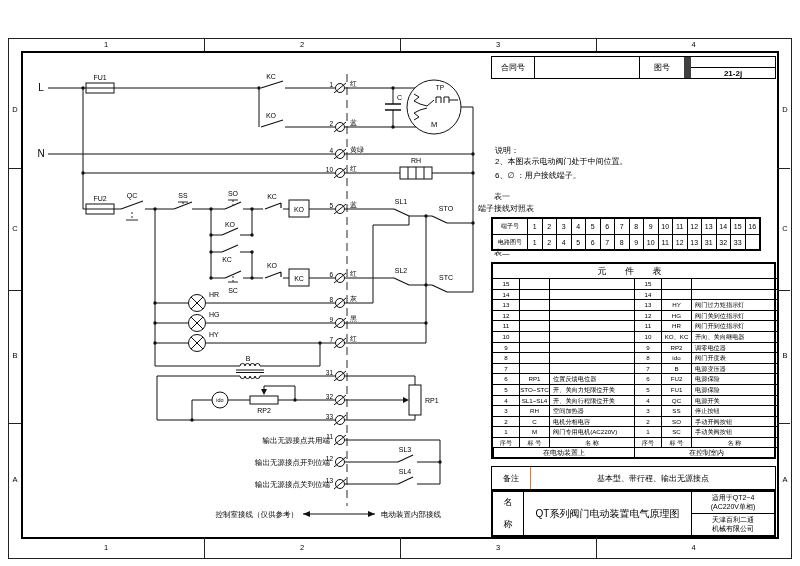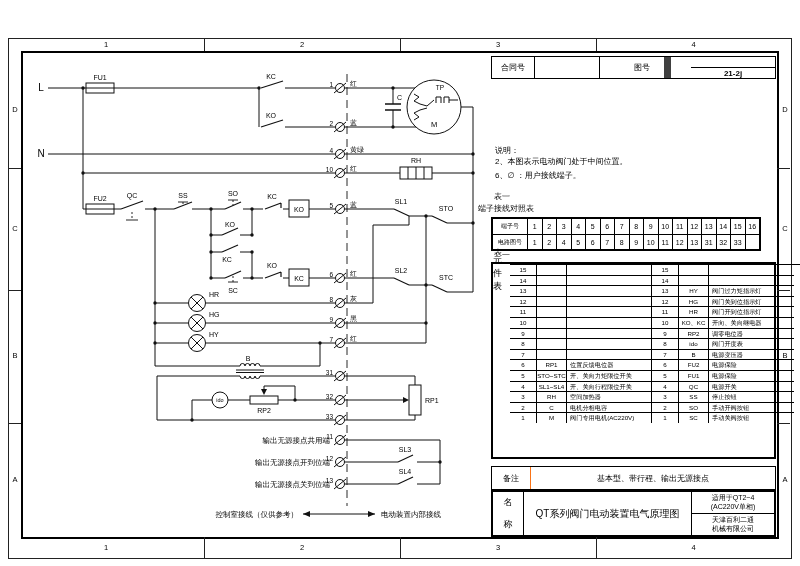--- a/index.html
+++ b/index.html
@@ -10,35 +10,35 @@
   .frame-outer{left:8px;top:38px;width:782px;height:519px;border:1px solid #222;}
   .frame-inner{left:21px;top:51px;width:754px;height:484px;border:2px solid #000;}
   .tickv{width:1px;background:#222;}
   .tickh{height:1px;background:#222;}
   .coord{font-size:7.5px;text-align:center;line-height:12px;}
   
   .cellc{display:flex;align-items:center;justify-content:center;}
   .box{border:1px solid #000;box-sizing:border-box;}
   .box2{border:2px solid #000;box-sizing:border-box;}
   
-  #contract{left:491px;top:56px;width:285px;height:23px;display:flex;gap:20px;}
+  #contract{left:491px;top:56px;width:285px;height:23px;display:flex;}
   #contract .lbl{font-size:8px;}
   
   .note{font-size:8px;white-space:nowrap;}
   
   #ttable{left:491px;top:217px;width:270px;border:2px solid #000;box-sizing:border-box;}
   .tt-row{display:grid;grid-template-columns:34px repeat(16,1fr);height:15px;}
   .tt-cell{border-left:1px solid #000;border-top:1px solid #000;font-size:7px;
            display:flex;align-items:center;justify-content:center;box-sizing:border-box;}
   .tt-row .tt-cell:first-child{border-left:none;}
   .tt-row:first-child .tt-cell{border-top:none;}
   .tt-hdr{font-size:6px;}
   
   #ctable{left:491px;top:262px;width:285px;height:197px;border:2px solid #000;box-sizing:border-box;
-          display:flex;flex-direction:row;}
+          display:flex;flex-direction:column;}
   #ct-title{height:18px;font-size:9px;letter-spacing:8px;display:flex;align-items:center;justify-content:center;}
   .comp-row{display:grid;grid-template-columns:26px 30px 85px 27px 30px 86px;height:10.6px;}
   .ct-cell{border-left:1px solid #000;border-top:1px solid #000;box-sizing:border-box;
            font-size:6.2px;line-height:9.5px;overflow:hidden;white-space:nowrap;}
   .comp-row .ct-cell:first-child,#ct-header .ct-cell:first-child{border-left:none;}
   .c-no,.c-lab{text-align:center;}
   .c-name{padding-left:3px;}
   #ct-header{display:grid;grid-template-columns:26px 30px 85px 27px 30px 86px;height:10px;}
   #ct-header .ct-cell{font-size:6.2px;text-align:center;line-height:9px;}
   #ct-footer{display:grid;grid-template-columns:141px 144px;height:10px;flex:1;}

